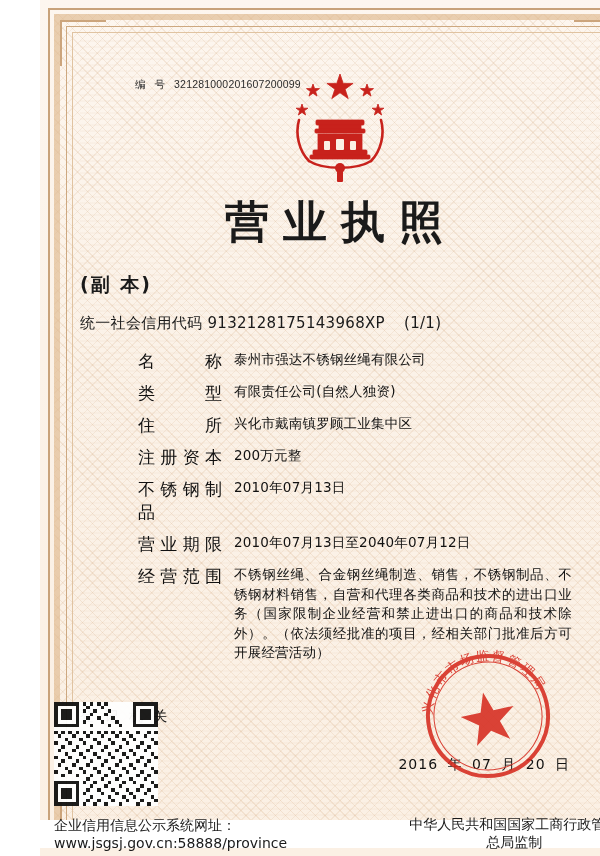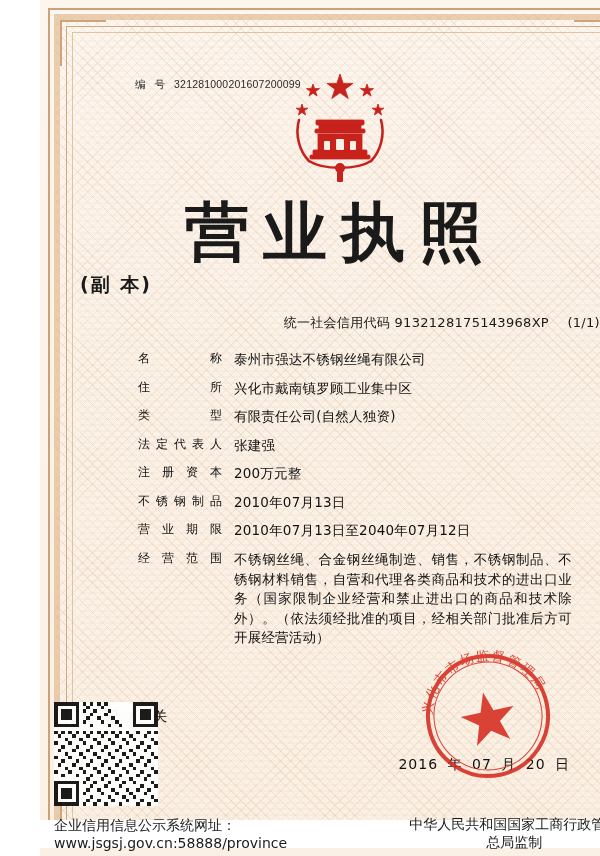--- a/index.html
+++ b/index.html
@@ -104,21 +104,21 @@
   }
 
   
   .title {
     position: absolute;
     left: 0;
     right: 12px;
     top: 160px;
     text-align: center;
     font-family: "DejaVu Sans", sans-serif;
-    font-size: 64px;
+    font-size: 44px;
     font-weight: bold;
     letter-spacing: 14px;
     text-indent: 14px;
     color: #1a1a1a;
     line-height: 1;
   }
   .subtitle {
     position: absolute;
     left: 0;
     right: 0;
@@ -129,22 +129,22 @@
     font-weight: bold;
     letter-spacing: 2px;
     color: #1a1a1a;
   }
 
   .credit-code {
     position: absolute;
     left: 0;
     right: 0;
     top: 274px;
-    text-align: right;
-    font-size: 13px;
+    text-align: left;
+    font-size: 15px;
     color: #1a1a1a;
     font-family: "DejaVu Sans", sans-serif;
     letter-spacing: 0.3px;
   }
   .credit-code .pages { margin-left: 14px; }
 
   
   .fields {
     position: absolute;
     left: 58px;
@@ -153,21 +153,21 @@
   }
   .row {
     display: flex;
     align-items: flex-start;
     margin-bottom: 9px;
   }
   .row .k {
     width: 96px;
     flex: 0 0 96px;
     font-family: Liberation Mono, monospace;
-    font-size: 12px;
+    font-size: 17px;
     color: #111;
     text-align: justify;
     text-align-last: justify;
     letter-spacing: 0;
     padding-right: 12px;
     box-sizing: border-box;
   }
   .row .v {
     flex: 1 1 auto;
     font-family: "DejaVu Sans", sans-serif;
@@ -314,30 +314,26 @@
       <span>9132128175143968XP</span>
       <span class="pages">(1/1)</span>
     </div>
 
     <div class="fields">
       <div class="row">
         <div class="k">名称</div>
         <div class="v">泰州市强达不锈钢丝绳有限公司</div>
       </div>
       <div class="row">
+        <div class="k">类型</div>
+        <div class="v">有限责任公司(自然人独资)</div>
+      </div>
+      <div class="row">
         <div class="k">住所</div>
         <div class="v">兴化市戴南镇罗顾工业集中区</div>
-      </div>
-      <div class="row">
-        <div class="k">类型</div>
-        <div class="v">有限责任公司(自然人独资)</div>
-      </div>
-      <div class="row">
-        <div class="k">法定代表人</div>
-        <div class="v">张建强</div>
       </div>
       <div class="row">
         <div class="k">注册资本</div>
         <div class="v">200万元整</div>
       </div>
       <div class="row">
         <div class="k">不锈钢制品</div>
         <div class="v">2010年07月13日</div>
       </div>
       <div class="row">

